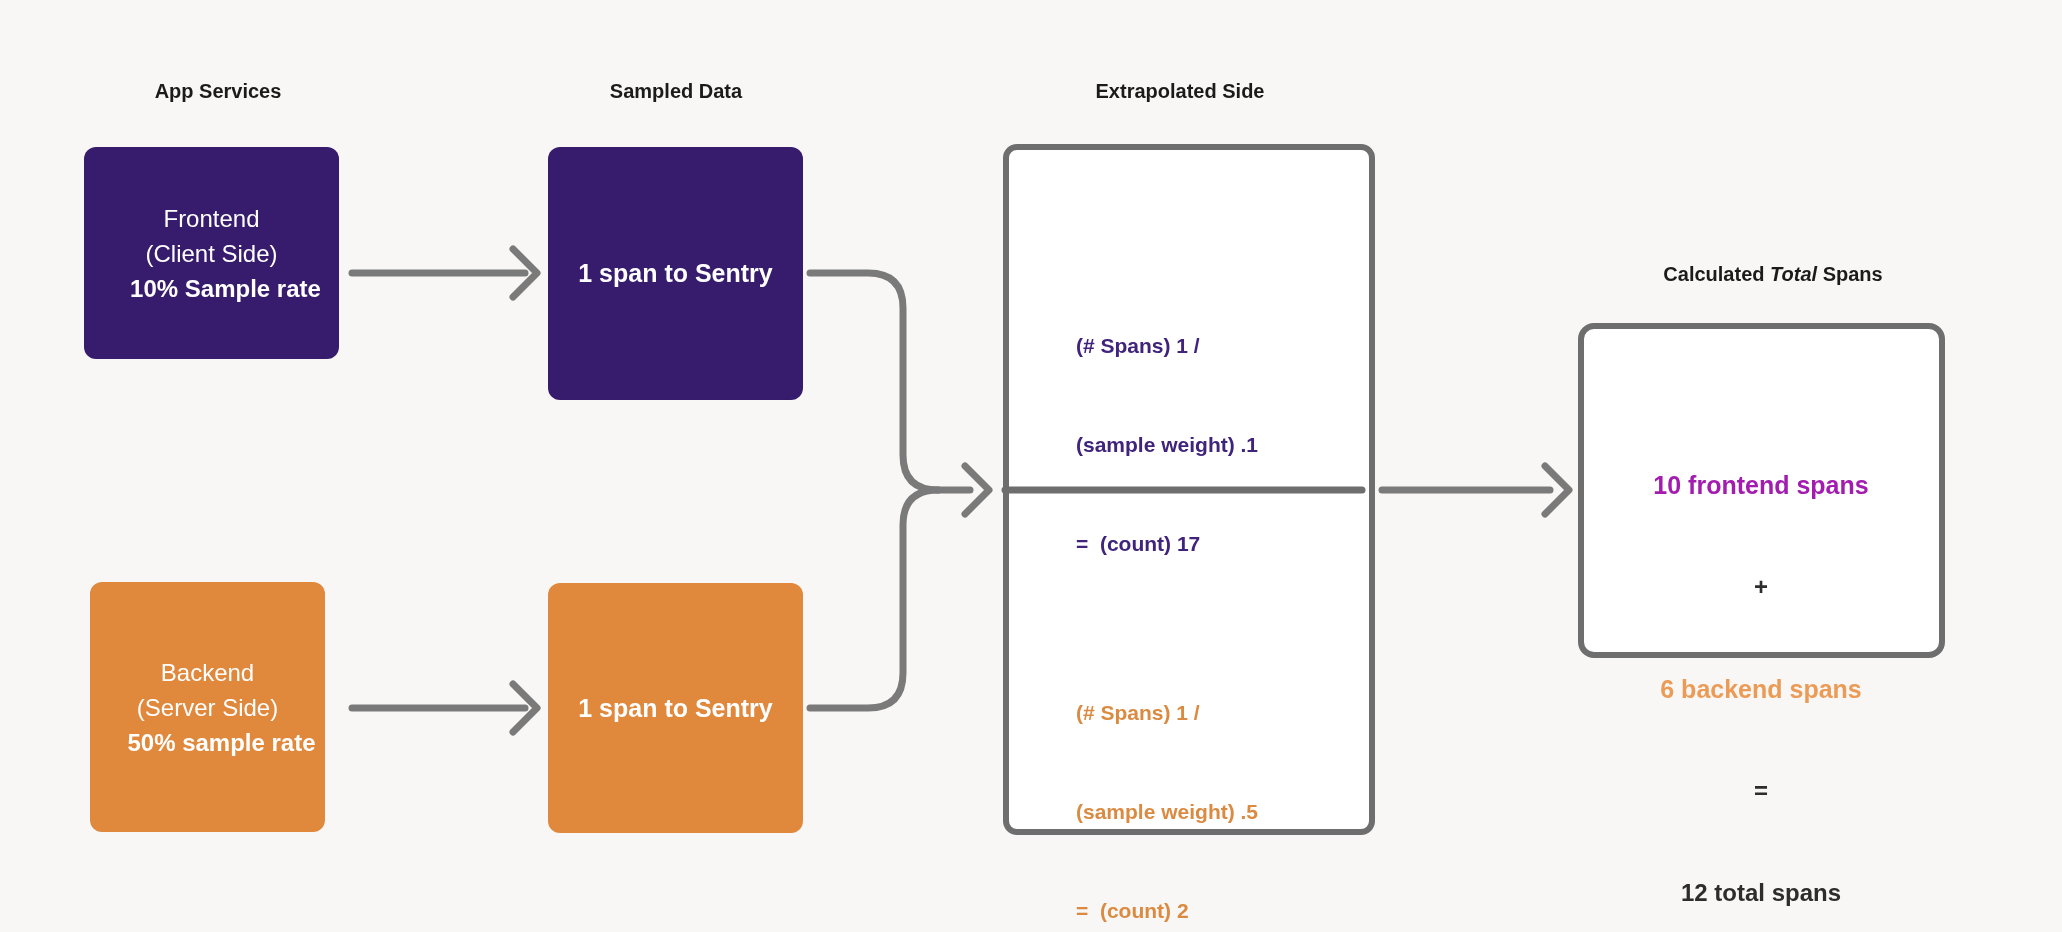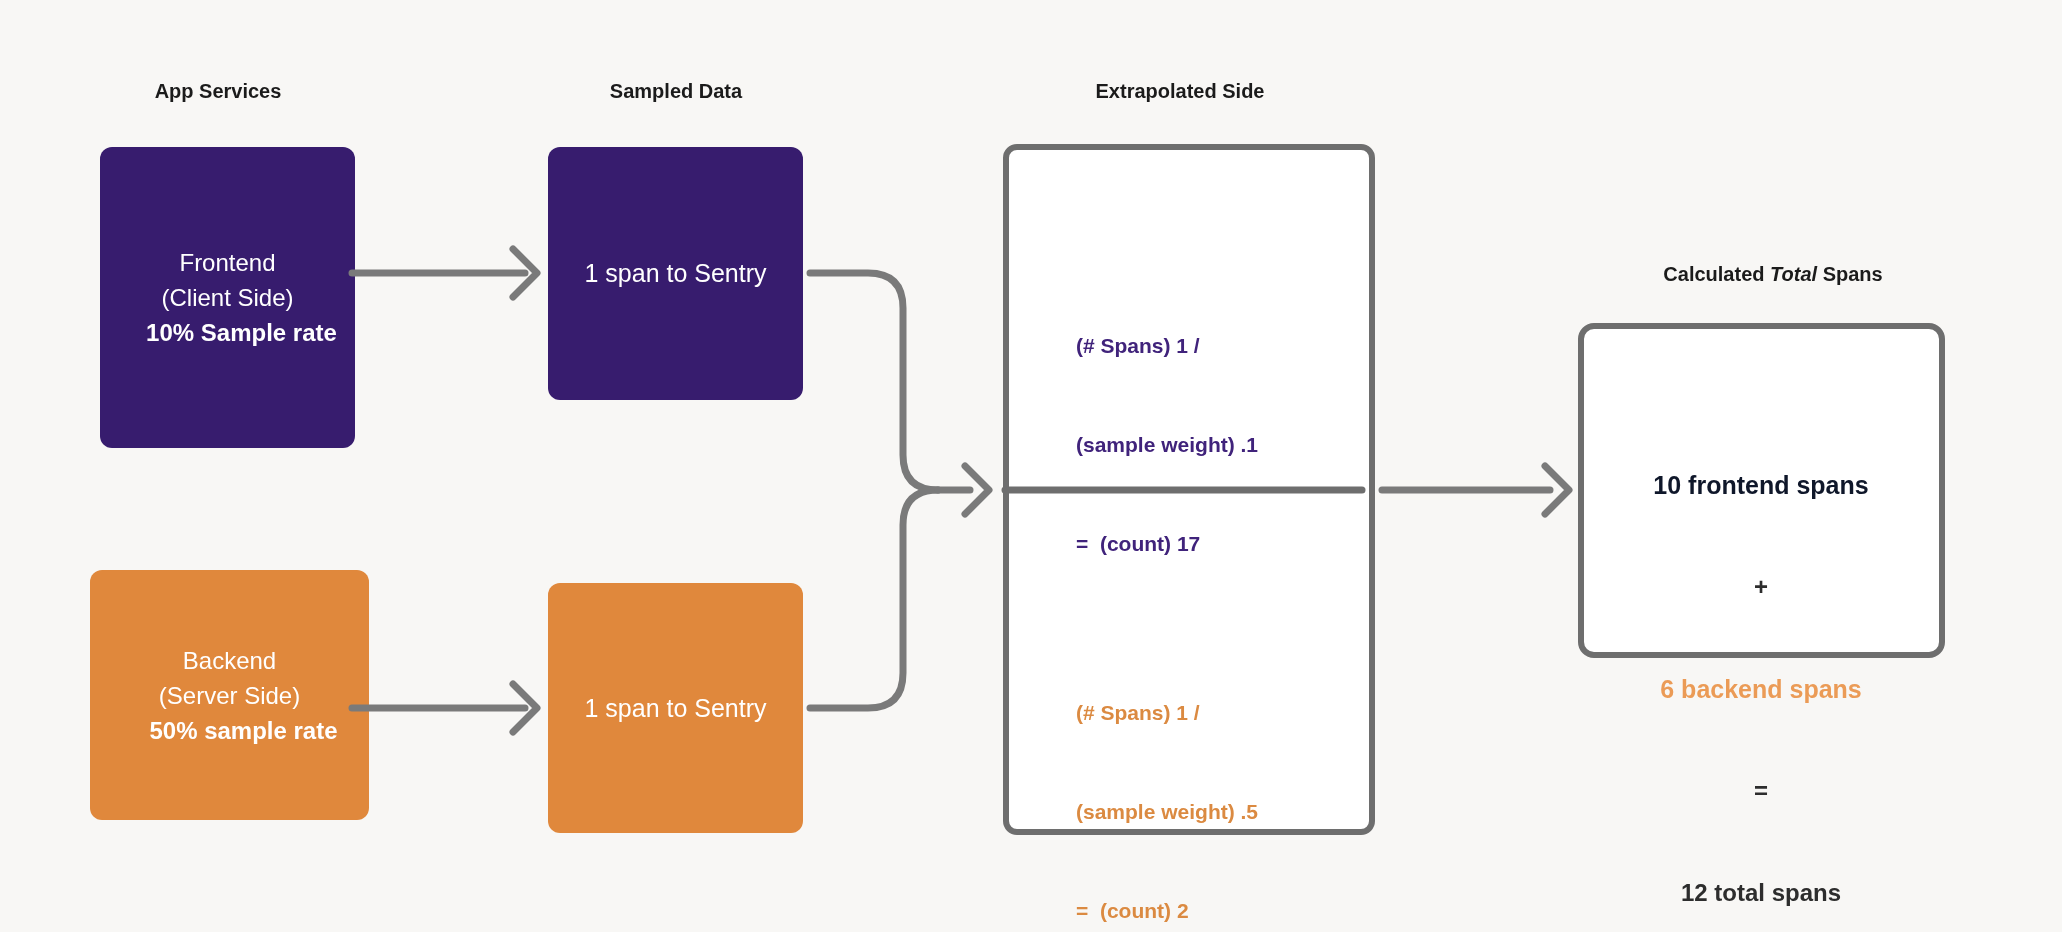--- a/index.html
+++ b/index.html
@@ -19,59 +19,59 @@
   .hdr-result .it{font-style:italic;}
   .node{
     position:absolute;border-radius:12px;
     display:flex;flex-direction:column;align-items:center;justify-content:center;
     color:#ffffff;font-size:24px;line-height:35px;text-align:center;
   }
   .node.purple{background:#371c6e;}
   .node.orange{background:#e0883c;}
   .nl{white-space:pre;}
   .nl.b{font-weight:700;margin-left:28px;}
-  .sampled-label{font-size:25px;font-weight:400;white-space:pre;}
+  .sampled-label{font-size:25px;font-weight:700;white-space:pre;}
   .panel{
     position:absolute;background:#ffffff;
     border:6px solid #6e6e6e;box-sizing:border-box;
   }
   .panel.extrapolated{left:1003px;top:144px;width:372px;height:691px;border-radius:14px;}
   .panel.total{left:1578px;top:323px;width:367px;height:335px;border-radius:16px;}
   .formula{
     position:absolute;left:1076px;
     font-size:21px;font-weight:700;line-height:33px;white-space:pre;
   }
   .formula.fe{top:263px;color:#40237b;}
   .formula.be{top:630px;color:#db8a41;}
   .total-text{
     position:absolute;left:1761px;top:400px;transform:translateX(-50%);
     text-align:center;font-size:25px;font-weight:700;line-height:34px;white-space:pre;
   }
-  .tl-purple{color:#0f172a;}
+  .tl-purple{color:#a21caf;}
   .tl-orange{color:#eb9b56;}
   .tl-dark{color:#2d2d2d;font-size:24px;}
   .connectors{position:absolute;inset:0;pointer-events:none;}
 </style>
 </head>
 <body>
 
 <div class="canvas">
 
   <div class="hdr" style="left:218px">App Services</div>
   <div class="hdr" style="left:676px">Sampled Data</div>
   <div class="hdr" style="left:1180px">Extrapolated Side</div>
   <div class="hdr hdr-result" style="left:1761px"><span>Calculated </span><span class="it">Total</span><span> Spans</span></div>
 
-  <div class="node purple" style="left:100px;top:147px;width:255px;height:301px">
+  <div class="node purple" style="left:84px;top:147px;width:255px;height:212px">
     <div class="nl">Frontend</div>
     <div class="nl">(Client Side)</div>
     <div class="nl b">10% Sample rate</div>
   </div>
 
-  <div class="node orange" style="left:90px;top:570px;width:279px;height:250px">
+  <div class="node orange" style="left:90px;top:582px;width:235px;height:250px">
     <div class="nl">Backend</div>
     <div class="nl">(Server Side)</div>
     <div class="nl b">50% sample rate</div>
   </div>
 
   <div class="node purple" style="left:548px;top:147px;width:255px;height:253px">
     <div class="sampled-label">1 span to Sentry</div>
   </div>
 
   <div class="node orange" style="left:548px;top:583px;width:255px;height:250px">

